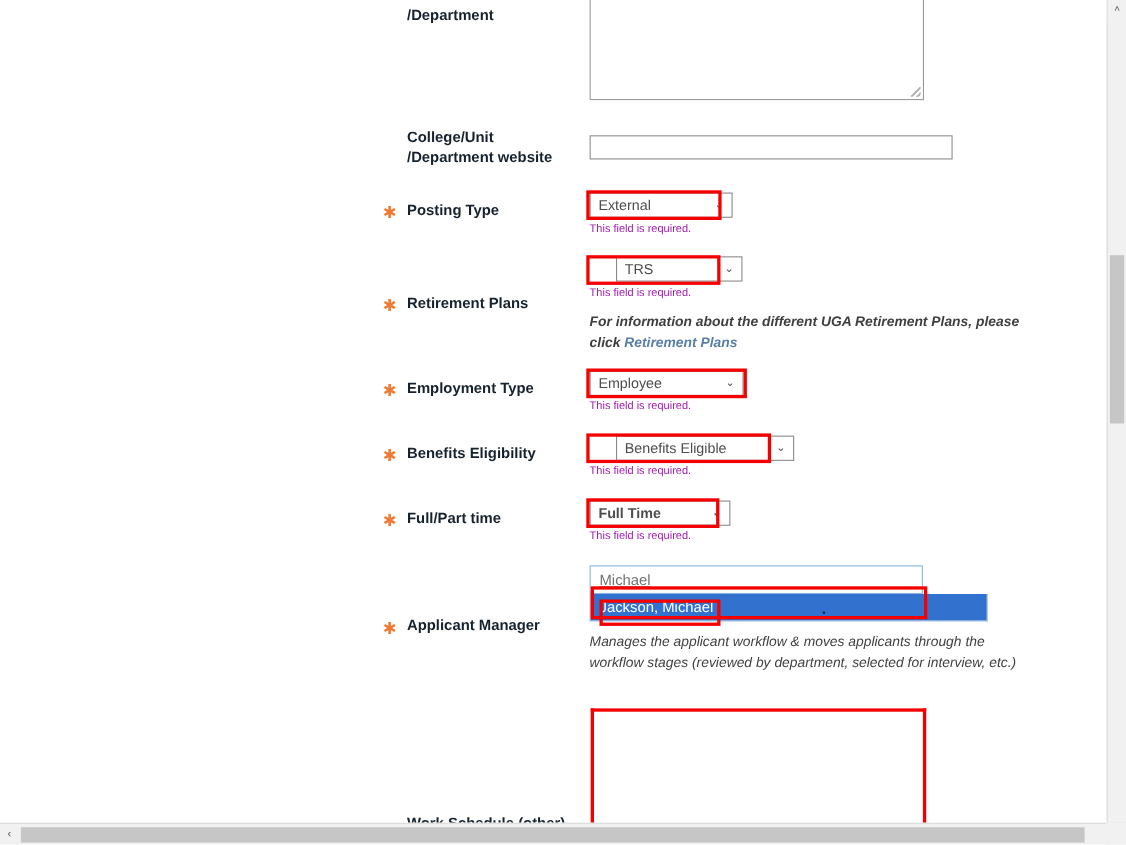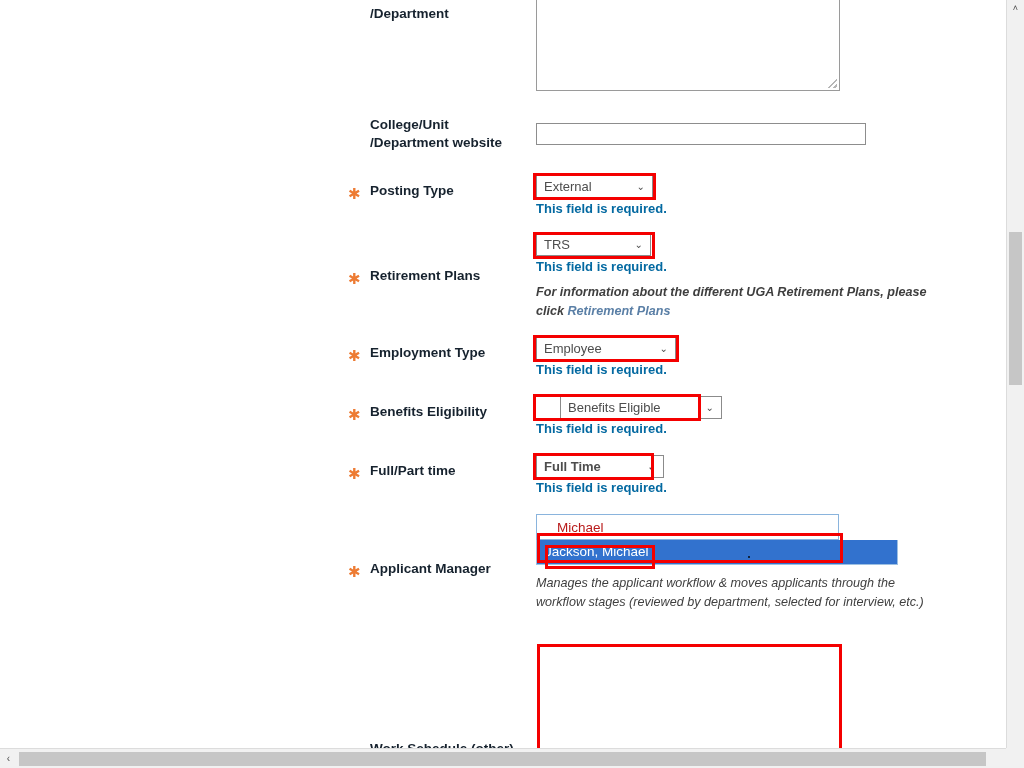--- a/index.html
+++ b/index.html
@@ -108,26 +108,25 @@
     right: 7px;
     top: 0;
     height: 21px;
     line-height: 21px;
     font-size: 10px;
     color: #4d4d4d;
   }
 
   .err {
     position: absolute;
-    color: #0369a1;
-    font-size: 13px;
+    color: #a21caf;
+    font-size: 10px;
     line-height: 14px;
     font-family: "Liberation Sans", sans-serif;
     white-space: nowrap;
-    font-weight: bold;
   }
 
   .helper {
     position: absolute;
     color: #4a4a4a;
     font-size: 13px;
     font-style: italic;
     line-height: 19px;
     font-family: "Liberation Serif", serif;
   }
@@ -147,23 +146,23 @@
     cursor: pointer;
   }
 
   
   .ac-input {
     box-sizing: border-box;
     background: #ffffff;
     border: 1px solid #8ab4dd;
     height: 26px;
     font-size: 13.5px;
-    color: #b91c1c;
+    color: #737373;
     line-height: 24px;
-    padding-left: 20px;
+    padding-left: 8px;
     font-family: "Liberation Sans", sans-serif;
     text-decoration: underline;
   }
 
   .ac-menu {
     box-sizing: border-box;
     background: #ffffff;
     border: 1px solid #9dc0e2;
     border-top: none;
   }
@@ -300,32 +299,32 @@
         <div class="txtarea" style="width:304px;height:95px;">
           <div class="resize-grip"></div>
         </div>
       </div>
     </div>
 
     <div class="row" style="top:176px;height:45px;">
       <div class="req-star" style="top:10px;">✱</div>
       <div class="label-text" style="top:6px;">Posting Type</div>
       <div class="field-cell" style="top:-1px;">
-        <div class="selectbox" style="width:117px;">
+        <div class="selectbox" style="width:130px;">
           <span>External</span>
           <span class="sel-arrow">⌄</span>
         </div>
       </div>
       <div class="err" style="left:536px;top:26px;">This field is required.</div>
     </div>
 
     <div class="row" style="top:234px;height:90px;">
       <div class="req-star" style="top:37px;">✱</div>
       <div class="label-text" style="top:33px;">Retirement Plans</div>
-      <div class="field-cell" style="top:-1px;">
+      <div class="field-cell" style="top:-1px;margin-left:24px;">
         <div class="selectbox" style="width:115px;">
           <span>TRS</span>
           <span class="sel-arrow">⌄</span>
         </div>
       </div>
       <div class="err" style="left:536px;top:26px;">This field is required.</div>
       <div class="helper helper-sans" style="left:536px;top:49px;width:406px;font-weight:bold;"><span>For information about the different UGA Retirement Plans, please click </span><a class="helper-link" href="#">Retirement Plans</a></div>
     </div>
 
     <div class="row" style="top:337px;height:45px;">

